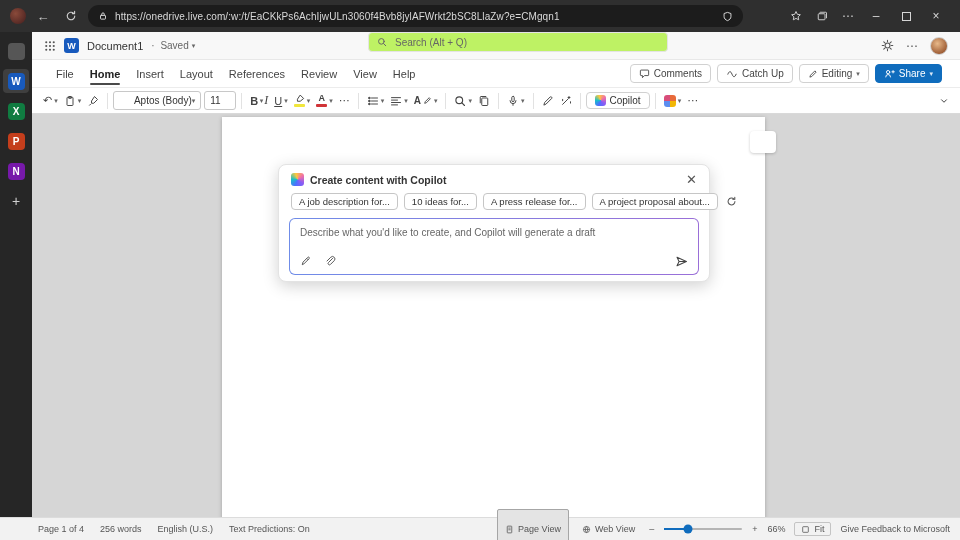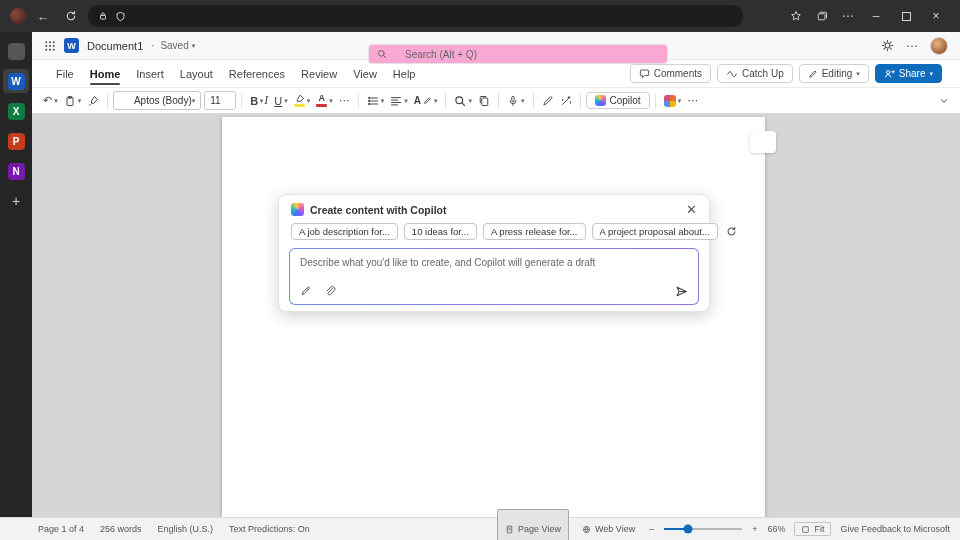--- a/index.html
+++ b/index.html
@@ -47,22 +47,22 @@
   
   .main { position:absolute; left:32px; top:32px; width:928px; height:485px; display:flex; flex-direction:column; }
 
   .app-header { position:relative; height:28px; background:#f8f8f8; border-bottom:1px solid #e8e8e8;
     display:flex; align-items:center; gap:8px; padding:0 12px; flex:0 0 auto; }
   .word-badge { width:15px; height:15px; border-radius:3px; background:#185abd; color:#fff; font-size:9px;
     font-weight:bold; display:flex; align-items:center; justify-content:center; }
   .doc-title { font-size:11px; color:#333; }
   .saved { font-size:10px; color:#666; display:flex; align-items:center; gap:3px; }
   .caret { font-size:7px; color:#666; line-height:1; }
-  .search-box { position:absolute; left:calc(50% + 22px); transform:translateX(-50%); top:12px; width:300px; height:20px;
-    background:#f9a8d4; border:1px solid #e4e4e4; border-radius:4px; display:flex; align-items:center; gap:18px;
+  .search-box { position:absolute; left:calc(50% + 22px); transform:translateX(-50%); top:0; width:300px; height:20px;
+    background:#bef264; border:1px solid #e4e4e4; border-radius:4px; display:flex; align-items:center; gap:8px;
     padding:0 8px; color:#666; font-size:10px; }
   .header-right { margin-left:auto; display:flex; align-items:center; gap:12px; color:#555; }
   .avatar { width:18px; height:18px; border-radius:50%; border:1px solid #d0d0d0;
     background: radial-gradient(circle at 40% 35%, #e8b98a, #9c5a32 75%); }
 
   
   .menubar { height:28px; background:#fff; border-bottom:1px solid #ececec; display:flex; align-items:center;
     padding:0 16px; flex:0 0 auto; }
   .mtab { font-size:11px; color:#444; padding:7px 8px; position:relative; }
   .mtab.active { font-weight:bold; color:#222; }
@@ -87,21 +87,21 @@
   .stack { display:flex; flex-direction:column; align-items:center; line-height:1; }
   .color-bar { width:11px; height:3px; border-radius:1px; margin-top:1px; }
 
   
   .canvas { flex:1; background:#d6d6d6; position:relative; overflow:hidden; }
   .page { position:absolute; left:190px; top:3px; width:543px; height:520px; background:#fff;
     box-shadow:0 1px 4px rgba(0,0,0,.25); }
   .margin-card { position:absolute; left:718px; top:17px; width:26px; height:22px; background:#fff;
     border-radius:4px; box-shadow:0 1px 3px rgba(0,0,0,.2); }
 
-  .copilot-dialog { position:absolute; left:246px; top:80px; width:432px; height:118px; background:#fff;
+  .copilot-dialog { position:absolute; left:246px; top:50px; width:432px; height:118px; background:#fff;
     border:1px solid #e3e3e3; border-radius:8px; box-shadow:0 4px 16px rgba(0,0,0,.18); }
   .cd-header { display:flex; align-items:center; gap:6px; padding:8px 12px 4px; }
   .copilot-logo { width:13px; height:13px; border-radius:3px; flex:0 0 auto;
     background:conic-gradient(from 200deg,#4c6fff,#18bfca,#ffc83d,#ef6fa8,#8a5cf5,#4c6fff); }
   .cd-title { font-size:10.5px; font-weight:bold; color:#333; }
   .cd-close { margin-left:auto; font-size:13px; color:#555; background:none; border:none; line-height:1;
     font-family:inherit; }
   .cd-chips { display:flex; align-items:center; gap:6px; padding:3px 12px 4px; }
   .chip { border:1px solid #c6c6c6; border-radius:4px; padding:2px 7px; font-size:9.5px; color:#333;
     white-space:nowrap; background:#fff; font-family:inherit; }
@@ -136,20 +136,21 @@
     <svg width="12" height="12" viewBox="0 0 16 16" fill="none" stroke="currentColor" stroke-width="1.5" stroke-linecap="round" stroke-linejoin="round">
         <path d="M13 8a5 5 0 1 1-1.4-3.5"></path>
         <path d="M12.8 1.8v3h-3"></path>
       </svg>
   </button>
   <div class="addressbar">
     <svg width="10" height="10" viewBox="0 0 16 16" fill="none" stroke="currentColor" stroke-width="1.5" stroke-linecap="round">
         <rect x="4" y="7" width="8" height="6" rx="1"></rect>
         <path d="M6 7V5a2 2 0 0 1 4 0v2"></path>
       </svg>
+    <span class="addr-url">https://onedrive.live.com/:w:/t/EaCKkPs6AchIjwULn3060f4Bvb8jylAFWrkt2bSC8LlaZw?e=CMgqn1</span>
     <svg width="11" height="11" viewBox="0 0 16 16" fill="none" stroke="currentColor" stroke-width="1.4" stroke-linejoin="round">
         <path d="M8 2l5 1.7V8c0 3-2 4.8-5 6-3-1.2-5-3-5-6V3.7L8 2z"></path>
       </svg>
   </div>
   <div class="tb-right">
     <button class="tb-ic">
       <svg width="12" height="12" viewBox="0 0 16 16" fill="none" stroke="currentColor" stroke-width="1.3" stroke-linejoin="round">
           <path d="M8 2l1.8 3.8 4 .5-3 2.8.8 4L8 11.2 4.4 13.1l.8-4-3-2.8 4-.5L8 2z"></path>
         </svg>
     </button>

